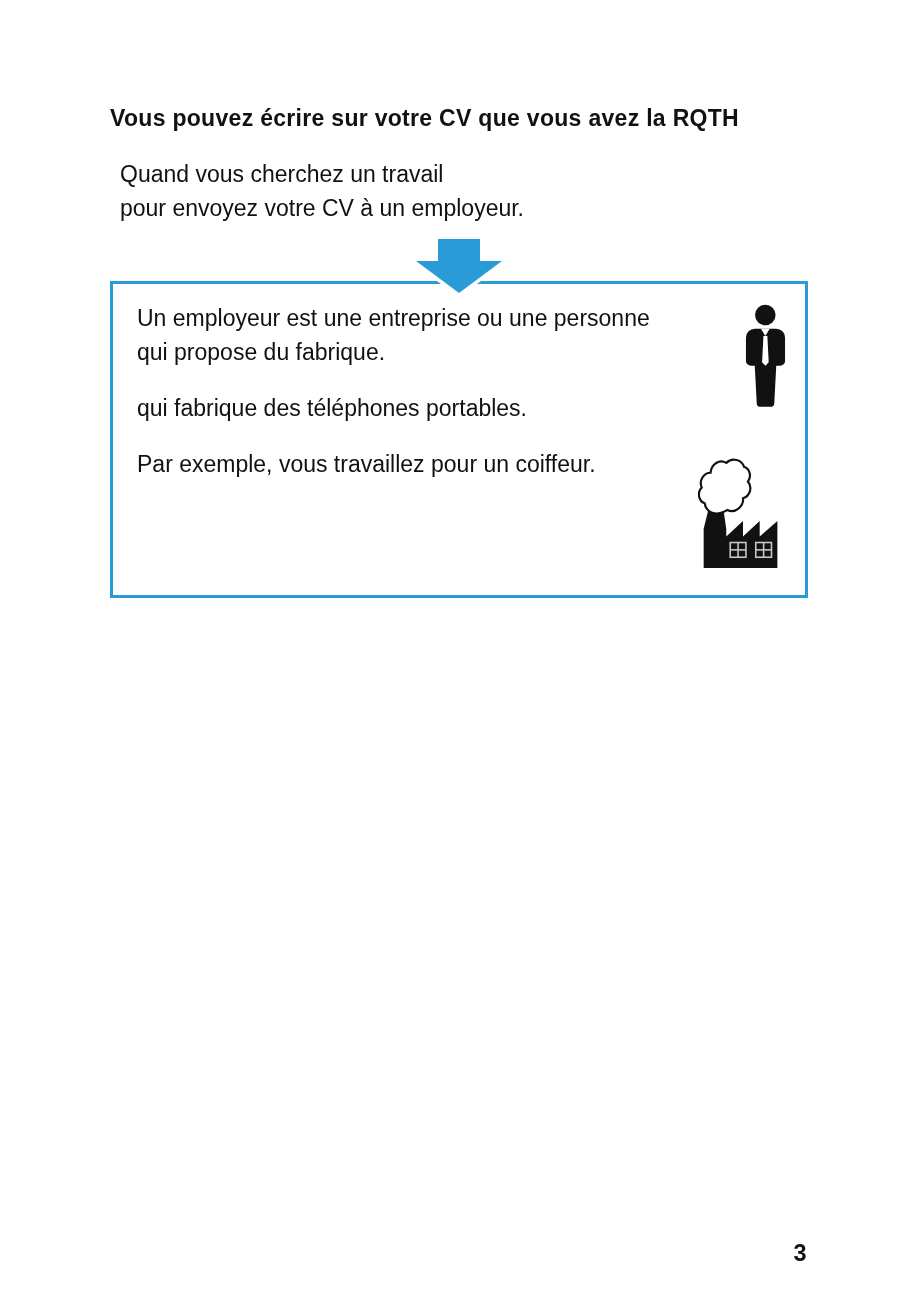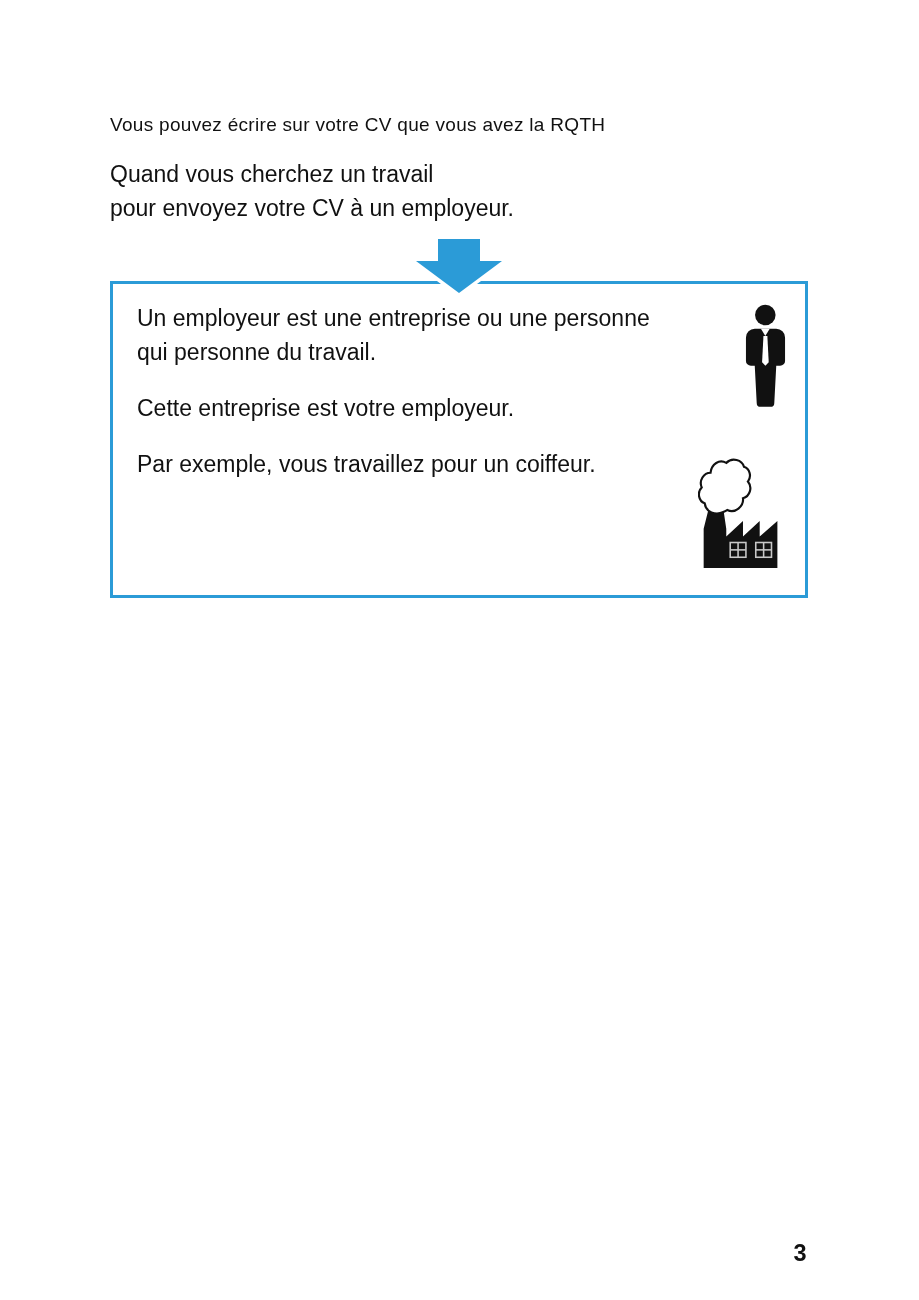--- a/index.html
+++ b/index.html
@@ -11,30 +11,30 @@
     height: 1300px;
     margin: 0 auto;
     background: #ffffff;
     font-family: "Liberation Sans", sans-serif;
     color: var(--text);
     overflow: hidden;
   }
   .heading {
     position: absolute;
     left: 110px;
-    top: 110px;
-    font-size: 19px;
-    font-weight: normal;
+    top: 103px;
+    font-size: 23px;
+    font-weight: bold;
     line-height: 30px;
     letter-spacing: 0.3px;
     white-space: nowrap;
   }
   .intro {
     position: absolute;
-    left: 110px;
+    left: 120px;
     top: 157px;
     font-size: 23px;
     line-height: 34px;
   }
   .arrow-wrap {
     position: absolute;
     left: 409px;
     top: 237px;
     width: 100px;
     height: 58px;
@@ -101,24 +101,24 @@
       <polygon points="29,2 71,2 71,24 93,24 50,56 7,24 29,24" fill="#ffffff" stroke="#ffffff" stroke-width="7" stroke-linejoin="miter"></polygon>
       <polygon points="29,2 71,2 71,24 93,24 50,56 7,24 29,24" fill="var(--accent)"></polygon>
     </svg>
   </div>
 
   <div class="info-box">
 
     <div class="box-text">
       <div class="para">
         <div>Un employeur est une entreprise ou une personne</div>
-        <div>qui personne du travail.</div>
+        <div>qui propose du fabrique.</div>
       </div>
       <div class="para">
-        <div>Cette entreprise est votre employeur.</div>
+        <div>qui fabrique des téléphones portables.</div>
       </div>
       <div class="para">
         <div>Par exemple, vous travaillez pour un coiffeur.</div>
       </div>
     </div>
 
     <div class="person-icon-wrap">
       <svg width="43" height="104" viewBox="0 0 44 106" aria-hidden="true">
         <circle cx="21.8" cy="11" r="10.5" fill="var(--text)"></circle>
         <path d="M11,25 H33 A9,9 0 0 1 42,34 V58 A5,5 0 0 1 37,63 H33 L31,101 A4,4 0 0 1 27,105 H17 A4,4 0 0 1 13,101 L11,63 H7 A5,5 0 0 1 2,58 V34 A9,9 0 0 1 11,25 Z" fill="var(--text)"></path>

